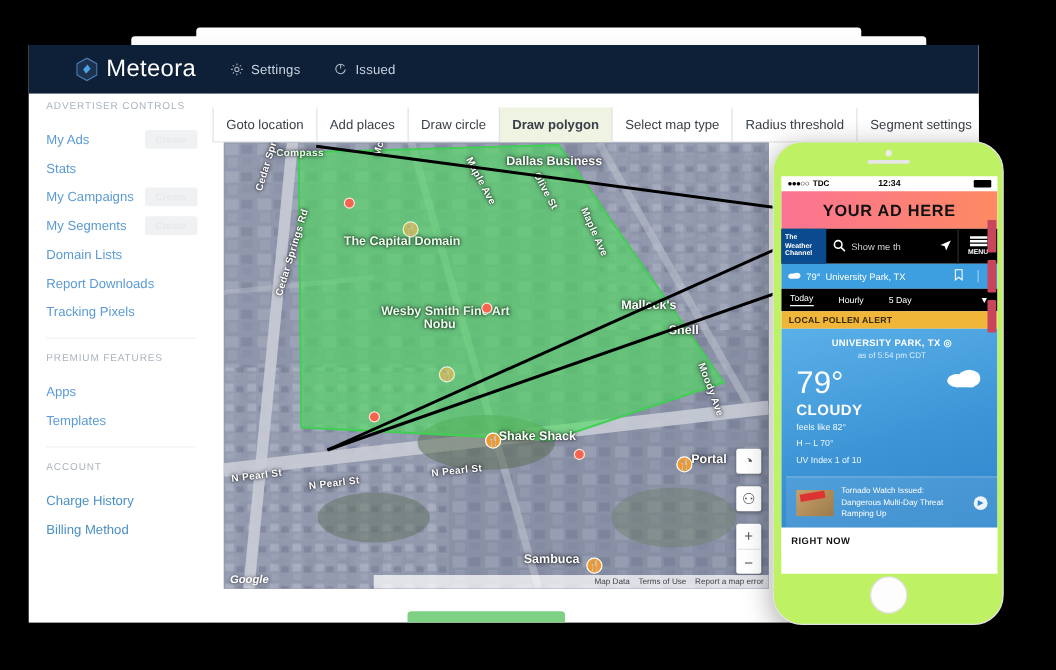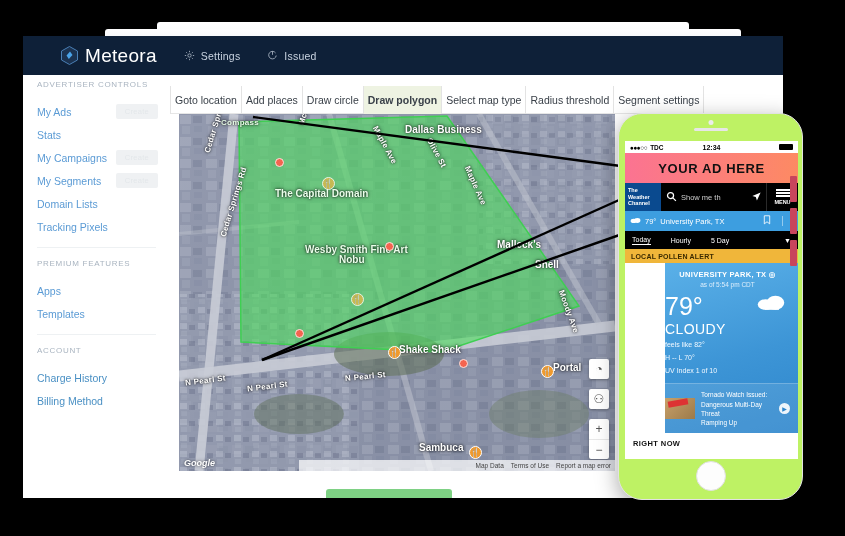--- a/index.html
+++ b/index.html
@@ -70,21 +70,21 @@
   }
   .sb-gap { height: 11px; }
   .sb-divider { height: 1px; background: #eef1f3; margin: 9px 14px 0 14px; }
 
   
   .content { position: absolute; left: 147px; top: 39px; right: 0; bottom: 0; background: #fff; }
 
   
   .tabs { display: flex; height: 28px; border-bottom: 1px solid #e6e6e6; background: #fff; margin-top: 11px; }
   .tab {
-    font-size: 10.5px; color: #3a4149; padding: 0 4px; height: 28px;
+    font-size: 10.5px; color: #3a4149; padding: 0 10px; height: 28px;
     display: flex; align-items: center; border-right: 1px solid #e3e3e3;
     white-space: nowrap;
   }
   .tab:first-child { border-left: 1px solid #e3e3e3; }
   .tab.active { background: #eef3e2; font-weight: bold; }
 
   
   .maparea { position: relative; margin-left: 9px; width: 436px; height: 357px; overflow: hidden; background:#8d93a6; }
   .map-sat { position: absolute; inset: 0; }
   .poly { position: absolute; inset: 0; }
@@ -196,26 +196,26 @@
   }
   .tabs-bar span { margin-right: 20px; }
   .tabs-bar span.on { border-bottom: 1px solid #fff; padding-bottom: 1px; }
   .tabs-bar .caret { margin-left: auto; margin-right: 0; font-size: 7px; }
   .pollen {
     height: 14px; background: #f0b63a; color: #3a2a00; font-size: 7px;
     font-weight: 700; display: flex; align-items: center; padding: 0 6px; letter-spacing: .2px;
   }
   .wx {
     background: linear-gradient(165deg, #5ab0e8 0%, #3d95d6 55%, #2e86cc 100%);
-    padding: 7px 8px 8px 0; color: #fff; position: relative; margin-left: 40px;
+    padding: 7px 8px 8px 12px; color: #fff; position: relative;
   }
   .wx-city { text-align: center; font-size: 7.5px; font-weight: 700; letter-spacing: .3px; }
   .wx-asof { text-align: center; font-size: 6.5px; color: #dceefc; margin-top: 2px; }
   .wx-temp { font-size: 25px; font-weight: 300; line-height: 1; margin-top: 6px; }
-  .wx-cond { font-size: 14px; font-weight: 400; letter-spacing: .4px; margin-top: 2px; }
+  .wx-cond { font-size: 12px; font-weight: 700; letter-spacing: .4px; margin-top: 2px; }
   .wx-det { font-size: 7px; margin-top: 3px; line-height: 1.45; color: #f0f8ff; }
   .wx-cloud { position: absolute; right: 12px; top: 28px; width: 30px; height: 20px; }
   .alert-row {
     display: flex; align-items: center; gap: 6px; padding: 6px 8px;
     background: rgba(255,255,255,.10); border-top: 1px solid rgba(255,255,255,.22);
     margin: 7px -8px -8px -8px;
   }
   .alert-thumb { width: 30px; height: 21px; background: linear-gradient(135deg,#c8a16a,#9c7a4a); position: relative; flex: 0 0 auto; overflow: hidden; }
   .alert-thumb:after { content:""; position:absolute; left:3px; top:2px; width:20px; height:6px; background:#d33; transform: rotate(-10deg); }
   .alert-txt { font-size: 6.5px; line-height: 1.4; color: #fff; flex: 1; }
@@ -284,20 +284,23 @@
       <div class="sb-row">
         <span class="sb-link">My Campaigns</span>
         <span class="sb-create">Create</span>
       </div>
       <div class="sb-row">
         <span class="sb-link">My Segments</span>
         <span class="sb-create">Create</span>
       </div>
       <div class="sb-row">
         <span class="sb-link">Domain Lists</span>
+      </div>
+      <div class="sb-row">
+        <span class="sb-link">Report Downloads</span>
       </div>
       <div class="sb-row">
         <span class="sb-link">Tracking Pixels</span>
       </div>
 
       <div class="sb-divider"></div>
       <div class="sb-gap"></div>
 
       <div class="sb-head">PREMIUM FEATURES</div>
       <div class="sb-row">

